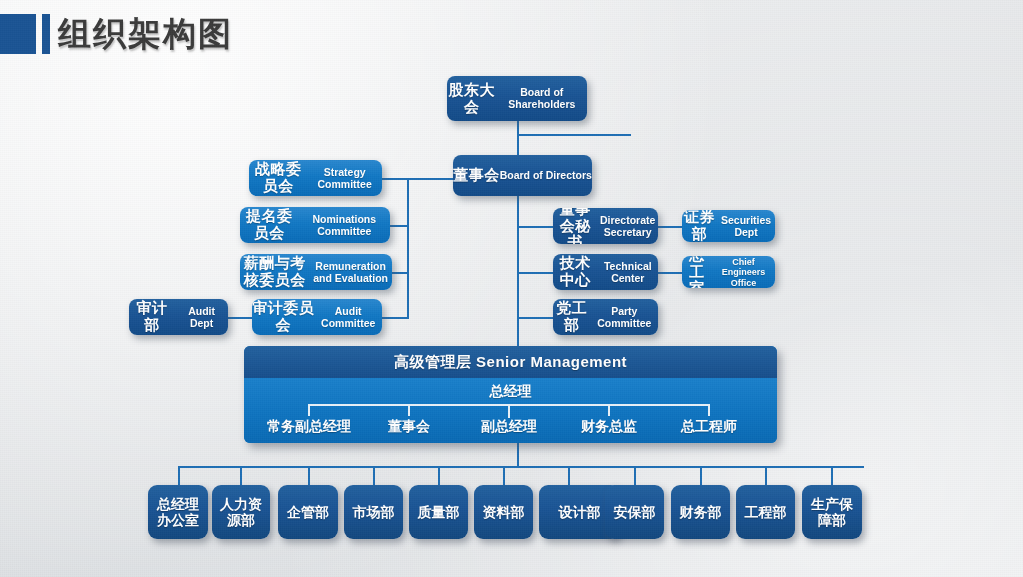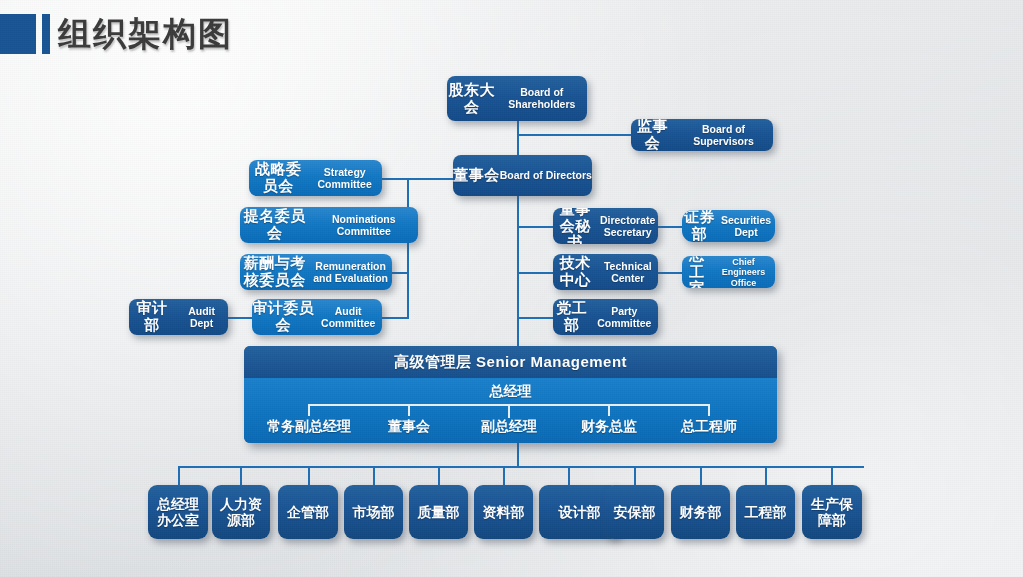--- a/index.html
+++ b/index.html
@@ -139,36 +139,32 @@
   <div class="ln v" style="left:634px;top:466px;height:19px;"></div>
   <div class="ln v" style="left:700px;top:466px;height:19px;"></div>
   <div class="ln v" style="left:765px;top:466px;height:19px;"></div>
   <div class="ln v" style="left:831px;top:466px;height:19px;"></div>
 
   <div class="box dark" style="left:447px;top:76px;width:140px;height:45px;">
     <div class="cn">股东大会</div>
     <div class="en">Board of Shareholders</div>
   </div>
 
-  <div class="box dark" style="left:631px;top:119px;width:142px;height:32px;">
-    <div class="cn">监事会</div>
-    <div class="en">Board of Supervisors</div>
-  </div>
 
   <div class="box dark" style="left:453px;top:155px;width:139px;height:41px;">
     <div class="cn">董事会</div>
     <div class="en">Board of Directors</div>
   </div>
 
   <div class="box light" style="left:249px;top:160px;width:133px;height:36px;">
     <div class="cn">战略委员会</div>
     <div class="en">Strategy Committee</div>
   </div>
 
-  <div class="box light" style="left:240px;top:207px;width:178px;height:36px;">
+  <div class="box light" style="left:240px;top:207px;width:150px;height:36px;">
     <div class="cn">提名委员会</div>
     <div class="en">Nominations Committee</div>
   </div>
 
   <div class="box light" style="left:240px;top:254px;width:152px;height:36px;">
     <div class="cn">薪酬与考核委员会</div>
     <div class="en">Remuneration and Evaluation</div>
   </div>
 
   <div class="box light" style="left:252px;top:299px;width:130px;height:36px;">
@@ -179,21 +175,21 @@
   <div class="box dark" style="left:129px;top:299px;width:99px;height:36px;">
     <div class="cn">审计部</div>
     <div class="en">Audit Dept</div>
   </div>
 
   <div class="box dark" style="left:553px;top:208px;width:105px;height:36px;">
     <div class="cn">董事会秘书</div>
     <div class="en">Directorate Secretary</div>
   </div>
 
-  <div class="box light" style="left:682px;top:210px;width:93px;height:32px;border-radius:11px;">
+  <div class="box light" style="left:682px;top:210px;width:93px;height:32px;">
     <div class="cn">证券部</div>
     <div class="en">Securities Dept</div>
   </div>
 
   <div class="box dark" style="left:553px;top:254px;width:105px;height:36px;">
     <div class="cn">技术中心</div>
     <div class="en">Technical Center</div>
   </div>
 
   <div class="box light" style="left:682px;top:256px;width:93px;height:32px;">

